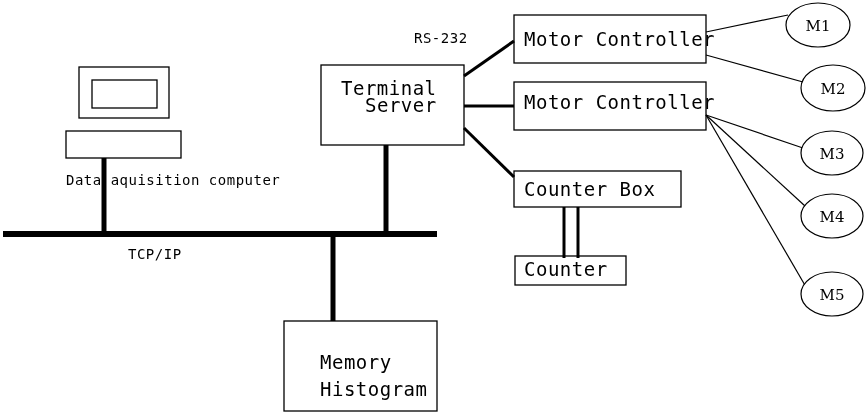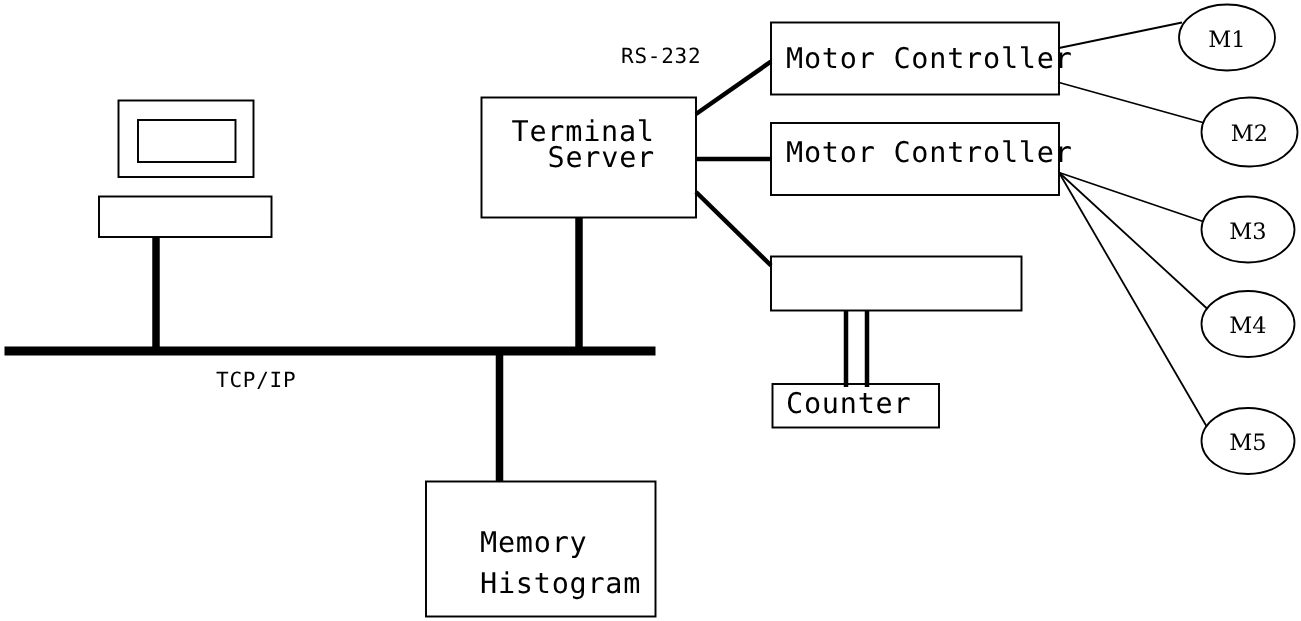--- a/index.html
+++ b/index.html
@@ -101,30 +101,32 @@
 
   </svg>
 
   <div class="node-label" style="left:341px; top:80px;">Terminal</div>
   <div class="node-label" style="left:341px; top:97px;margin-left:24px;">Server</div>
 
   <div class="node-label" style="left:524px; top:31px;">Motor Controller</div>
 
   <div class="node-label" style="left:524px; top:94px;">Motor Controller</div>
 
+  <div class="node-label" style="left:524px; top:181px;">Counter Box</div>
 
   <div class="node-label" style="left:524px; top:261px;">Counter</div>
 
   <div class="node-label" style="left:320px; top:349px;margin-top:32px;">Histogram</div>
   <div class="node-label" style="left:320px; top:354px;">Memory</div>
 
+  <div class="free-label" style="left:66px; top:172px;">Data aquisition computer</div>
 
   <div class="free-label" style="left:414px; top:30px;">RS-232</div>
 
-  <div class="free-label" style="left:144px; top:246px;">TCP/IP</div>
+  <div class="free-label" style="left:128px; top:246px;">TCP/IP</div>
 
   <div class="ellipse-label" style="left:798px; top:17px; width:40px;">M1</div>
   <div class="ellipse-label" style="left:813px; top:80px; width:40px;">M2</div>
   <div class="ellipse-label" style="left:812px; top:145px; width:40px;">M3</div>
   <div class="ellipse-label" style="left:812px; top:208px; width:40px;">M4</div>
   <div class="ellipse-label" style="left:812px; top:286px; width:40px;">M5</div>
 
 </div>
 
 </body></html>

